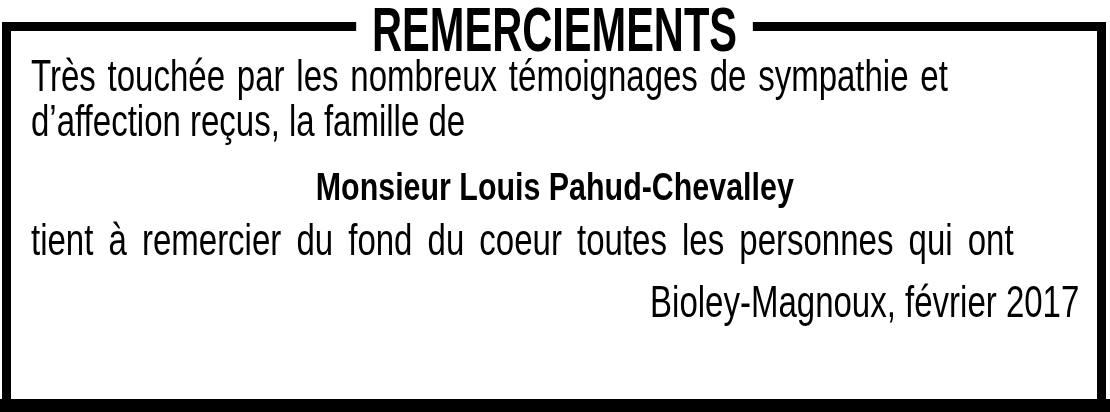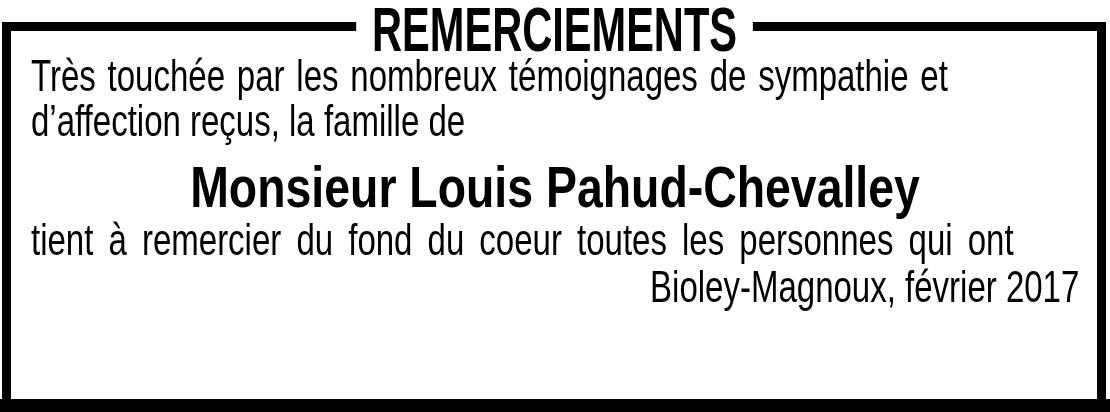--- a/index.html
+++ b/index.html
@@ -81,36 +81,36 @@
     display: inline-block;
     transform: scaleX(0.75);
     transform-origin: 0 50%;
     white-space: nowrap;
   }
   .line.spread .cond   { word-spacing: 0.08em; }
   .line.stretch .cond  { word-spacing: 0.18em; }
 
   .name-line {
     text-align: center;
-    font-size: 58px;
+    font-size: 38px;
     line-height: 60px;
     font-weight: bold;
     margin-top: 14px;
     white-space: nowrap;
   }
   .name-line .cond {
     transform: scaleX(0.80);
     transform-origin: 50% 50%;
   }
 
   .thanks-first { margin-top: 0; }
 
   .date-line {
     text-align: right;
-    margin-top: 2px;
+    margin-top: 17px;
   }
   .date-line .cond {
     transform-origin: 100% 50%;
   }
 </style>
 </head>
 <body>
 
 <div class="notice">
 

